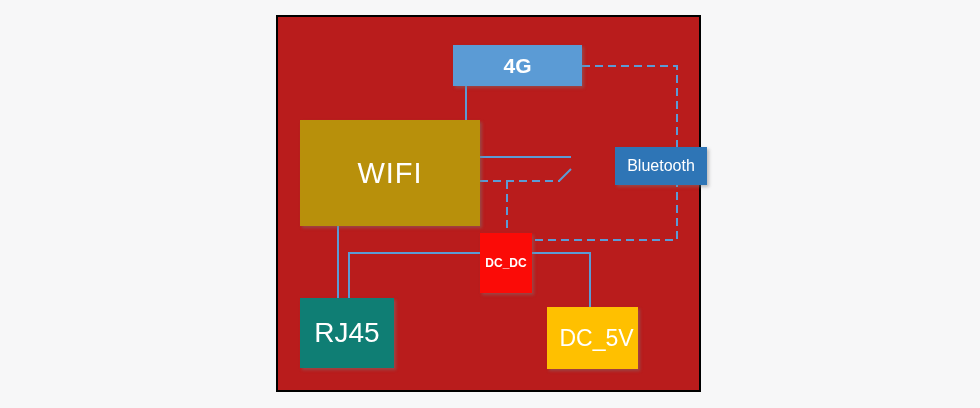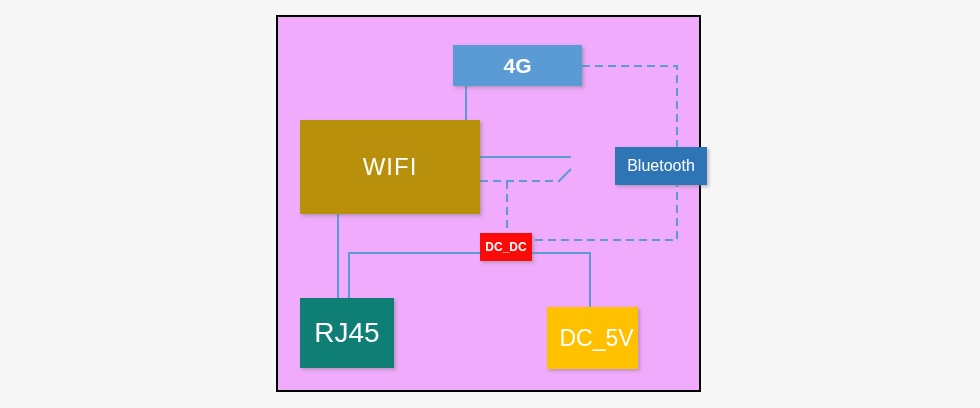--- a/index.html
+++ b/index.html
@@ -6,39 +6,39 @@
   body{
     width:980px;height:408px;
     background:#f7f7f8;
     font-family:"Liberation Sans", sans-serif;
     position:relative;
     overflow:hidden;
   }
   .frame{
     position:absolute;left:276px;top:15px;
     width:425px;height:377px;
-    background:#f0abfc;
+    background:#b91c1c;
     border:2px solid #000000;
     box-sizing:border-box;
   }
   .wires{position:absolute;left:0;top:0;width:421px;height:373px;}
   .wire{stroke:#5B9BD5;stroke-width:2;fill:none;}
   .wire-dashed{stroke:#5B9BD5;stroke-width:2;fill:none;stroke-dasharray:8 5;}
   .node{
     position:absolute;
     display:flex;align-items:center;justify-content:center;
     color:#ffffff;
     box-shadow:2px 2px 3px rgba(120,120,120,0.45);
     text-align:center;
     line-height:1;
   }
   .node-4g{left:175px;top:28px;width:129px;height:41px;font-size:21px;font-weight:bold;}
-  .node-wifi{left:22px;top:103px;width:180px;height:94px;font-size:24px;letter-spacing:1px;}
+  .node-wifi{left:22px;top:103px;width:180px;height:106px;font-size:29px;letter-spacing:1px;}
   .node-bluetooth{left:293px;top:130px;width:92px;height:38px;font-size:16px;margin-left:44px;}
-  .node-dcdc{left:202px;top:216px;width:52px;height:28px;font-size:12px;font-weight:bold;}
+  .node-dcdc{left:202px;top:216px;width:52px;height:60px;font-size:12px;font-weight:bold;}
   .node-rj45{left:22px;top:281px;width:94px;height:70px;font-size:28px;}
   .node-dc5v{left:269px;top:290px;width:83px;height:62px;font-size:23px;}
 </style>
 </head>
 <body>
 
 <div class="frame">
 
   <svg class="wires" viewBox="0 0 421 373" xmlns="http://www.w3.org/2000/svg">
 

